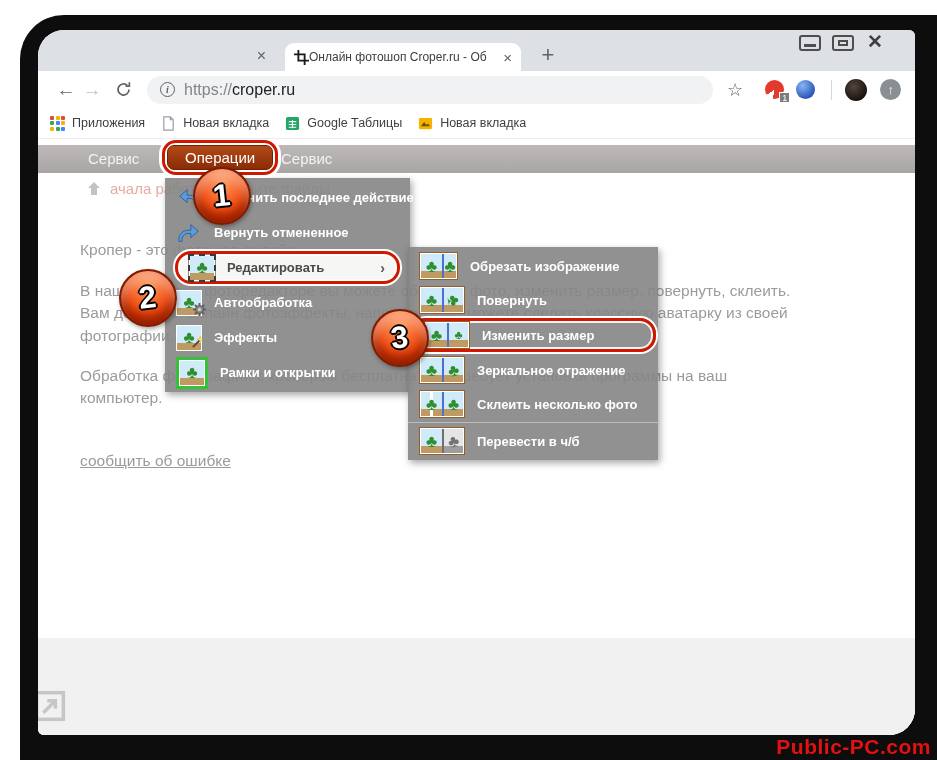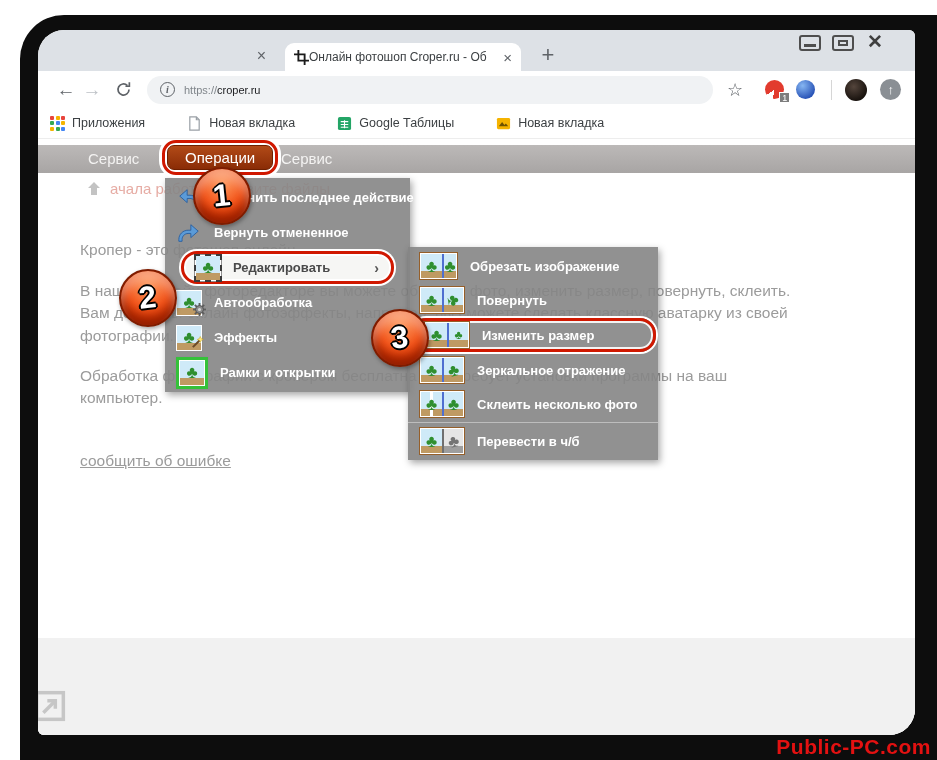--- a/index.html
+++ b/index.html
@@ -32,38 +32,38 @@
   
   .navbar { height:37px; background:#fff; flex:none; display:flex; align-items:center; padding-left:15px; }
   .nav-ic { font-size:19px; color:#5f6368; width:26px; text-align:center; flex:none; }
   .nav-fwd { color:#bdc1c6; }
   .nav-refresh { width:26px; display:flex; justify-content:center; margin-left:5px; flex:none; }
   .urlpill { margin-left:11px; width:566px; height:28px; background:#f0f2f4; border-radius:14px;
              display:flex; align-items:center; padding:0 13px; gap:9px; flex:none; }
   .info-ic { width:15px; height:15px; border:1.4px solid #5f6368; border-radius:50%; color:#5f6368;
              font-size:10px; font-family:"Liberation Serif", serif; font-style:italic; font-weight:bold;
              display:flex; align-items:center; justify-content:center; flex:none; }
-  .url { font-size:11px; white-space:nowrap; }
+  .url { font-size:16px; white-space:nowrap; }
   .url .scheme { color:#80868b; }
   .url .host { color:#202124; }
   .star { margin-left:14px; font-size:18px; color:#5f6368; flex:none; }
   .ext-red { position:relative; margin-left:22px; width:19px; height:19px; border-radius:50%;
              background:conic-gradient(from 190deg, #ffffff 0 45deg, #e23b2e 45deg 360deg); flex:none; }
   .ext-red .badge { position:absolute; right:-6px; bottom:-4px; background:#7d7d7d; color:#fff; font-size:9px;
              width:11px; height:11px; line-height:11px; text-align:center; border:1px solid #fff; }
   .ext-globe { margin-left:12px; width:19px; height:19px; border-radius:50%;
              background:radial-gradient(circle at 35% 30%, #86b6f2, #2a55b8 72%); flex:none; }
   .vsep { margin-left:16px; width:1px; height:20px; background:#d6d6d6; flex:none; }
   .avatar { margin-left:13px; width:22px; height:22px; border-radius:50%;
              background:radial-gradient(circle at 40% 35%, #54453c, #16100c 75%); flex:none; }
   .update { margin-left:13px; width:21px; height:21px; border-radius:50%; background:#8a8f94; color:#fff;
              font-size:13px; font-weight:bold; display:flex; align-items:center; justify-content:center; flex:none; }
 
   
-  .bookmarks { height:31px; background:#fff; flex:none; display:flex; align-items:center; padding-left:12px; gap:42px;
+  .bookmarks { height:31px; background:#fff; flex:none; display:flex; align-items:center; padding-left:12px; gap:16px;
                border-bottom:1px solid #ededed; }
   .bm { display:flex; align-items:center; gap:7px; font-size:12.5px; color:#3c4043; }
   .grid9 { display:grid; grid-template-columns:repeat(3,4px); grid-auto-rows:4px; gap:1.5px; }
   .grid9 i { border-radius:1px; }
 
   
   .page { position:relative; flex:1; background:#fff; overflow:hidden; }
   .footer { position:absolute; left:0; right:0; top:499px; bottom:0; background:#f1f1f1; }
 
   .menubar { position:absolute; left:0; right:0; top:6px; height:28px; background:linear-gradient(#bcb9b8,#a8a5a4); }
@@ -77,21 +77,21 @@
   
   .menu { position:absolute; background:rgba(133,133,133,0.9); box-shadow:2px 3px 7px rgba(0,0,0,0.35); z-index:5; padding:2px 0; }
   .menu1 { left:127px; top:39px; width:245px; }
   .menu2 { left:370px; top:108px; width:250px; }
   .mrow { display:flex; align-items:center; gap:12px; padding-left:11px; height:35px; }
   .menu2 .mrow { height:34px; }
   .mlabel { font-size:13px; font-weight:bold; color:#ffffff; white-space:nowrap; }
   .msep { height:1px; background:#bdbdbd; margin:1px 0; }
 
   
-  .hl-white { margin:1px 16px; height:33px; background:#f6f6f4; border:3px solid #d01800; border-radius:16px;
+  .hl-white { margin:1px 10px; height:33px; background:#f6f6f4; border:3px solid #d01800; border-radius:16px;
               box-shadow:0 0 0 2px #ffffff, inset 0 0 0 2px #ffffff; }
   .hl-white .mlabel { color:#4a4a4a; }
   .hl-gray { margin:1px 2px; height:34px; border:3px solid #d01800; border-radius:16px;
              box-shadow:0 0 0 2px #ffffff, inset 0 0 0 2px rgba(255,255,255,0.9); }
   .sub-arrow { margin-left:auto; margin-right:12px; color:#555; font-size:14px; font-weight:bold; }
 
   .ring1 { position:absolute; left:124px; top:1px; z-index:6; background:#fff; border:3px solid #d01800;
            border-radius:14px; padding:2px; box-shadow:0 0 0 3px #ffffff;text-align:center; }
   .ops-btn { background:linear-gradient(#b24a17,#8a2c06); border:1px solid #6e2000; border-radius:7px;
              color:#fff; font-size:15px; padding:3px 17px; white-space:nowrap; }

